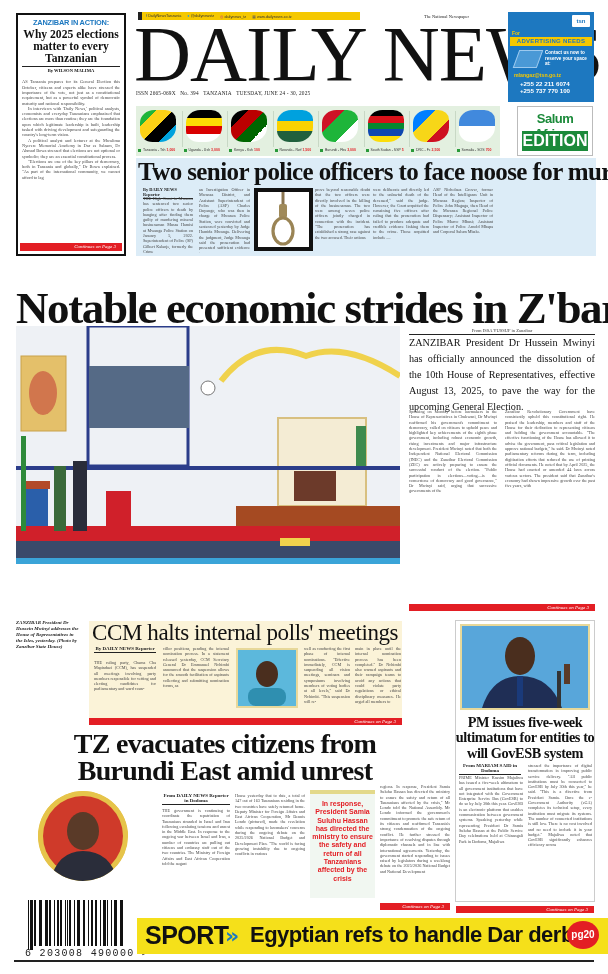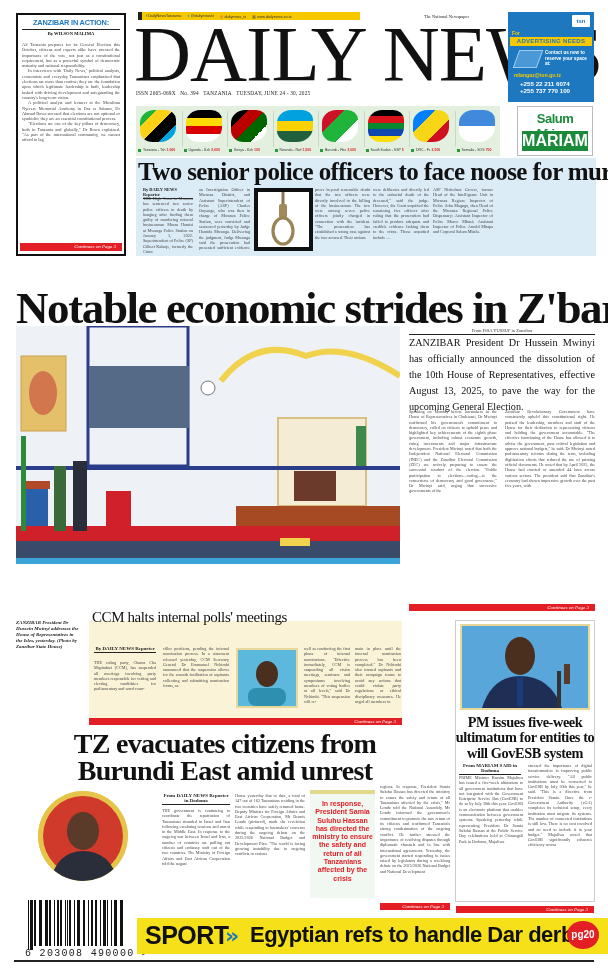--- a/index.html
+++ b/index.html
@@ -54,21 +54,21 @@
 
 #lead-head{left:16px;top:283px;width:580px;font-size:45px;font-weight:bold;letter-spacing:-1.4px;white-space:nowrap;line-height:50px;text-align:center}
 #photo{left:16px;top:326px;width:384px;height:235px;background:#eef1f4;overflow:hidden}
 #photo-bluebar{left:16px;top:558px;width:384px;height:6px;background:#3aa4d8}
 #lead-byline{left:409px;top:328px;width:186px;font-size:4.5px;text-align:center;border-bottom:1px solid #222;padding-bottom:1px;color:#333}
 #lead-intro{left:409px;top:335px;width:186px;font-size:10.2px;line-height:16px;font-weight:normal;text-align:justify;color:#111}
 #caption{left:16px;top:620px;width:64px;font-size:5px;line-height:6px;font-style:italic;font-weight:bold;color:#222}
 
 
 #ccm{left:89px;top:621px;width:313px;height:104px;background:#fbf3d8}
-#ccm-head{left:92px;top:604px;width:310px;font-size:15px;line-height:26px;white-space:nowrap;letter-spacing:-0.4px;font-family:"Liberation Serif",serif}
+#ccm-head{left:92px;top:620px;width:310px;font-size:23px;line-height:26px;white-space:nowrap;letter-spacing:-0.4px;font-family:"Liberation Serif",serif}
 #ccm-photo{left:236px;top:648px;width:62px;height:60px;background:#5cb8dc;border:2px solid #e7d89a}
 
 
 #pm-box{left:455px;top:620px;width:140px;height:282px;border:1px solid #ccc}
 #pm-photo{left:460px;top:624px;width:130px;height:86px;background:#58a6da;border:2px solid #e7d89a;overflow:hidden}
 #pm-head{left:455px;top:715px;width:140px;font-size:14.3px;line-height:15.3px;font-weight:bold;text-align:center;letter-spacing:-0.4px}
 
 
 #tz-head{left:40px;top:730px;width:370px;font-size:28px;line-height:27px;font-weight:bold;letter-spacing:-0.7px;text-align:center}
 #tz-portrait{left:38px;top:791px;width:90px;height:90px;border-radius:50%;background:#e6c44a;overflow:hidden}
@@ -83,20 +83,21 @@
 #sport .pg{position:absolute;right:10px;top:3px;width:32px;height:28px;border-radius:50%;background:#e31e24;color:#fff;font-family:"Liberation Sans",sans-serif;font-weight:bold;font-size:10px;line-height:28px;text-align:center}
 #barcode{left:28px;top:900px;width:95px;height:50px}
 #barcode-num{left:25px;top:948px;font-size:10px;font-family:Liberation Mono, monospace;letter-spacing:1.3px;color:#222}
 #bottom-rule{left:14px;top:960px;width:580px;height:2px;background:#222}
 </style>
 </head>
 <body>
 
 <div class="abs" id="democracy" style="left:16px;top:13px;width:110px;height:243px;border:2px solid #111;padding:3px 4px;">
   <div style="font-family:'Liberation Sans',sans-serif;font-weight:bold;color:#1d78c0;font-size:7.4px;text-align:center;letter-spacing:-0.2px">ZANZIBAR IN ACTION:</div>
+  <div style="font-weight:bold;font-size:11.6px;line-height:11.8px;text-align:center;margin-top:2px">Why 2025 elections matter to every Tanzanian</div>
   <div style="font-size:4.6px;text-align:center;margin-top:2px;border-top:1px solid #222;padding-top:1px;font-weight:bold">By WILSON MALIMA</div>
   <div class="col-text" style="margin-top:6px;font-size:4.4px;line-height:5.3px">
     <p style="text-indent:0">AS Tanzania prepares for its General Election this October, citizens and experts alike have stressed the importance of the vote, not just as a constitutional requirement, but as a powerful symbol of democratic maturity and national responsibility.</p>
     <p>In interviews with 'Daily News,' political analysts, economists and everyday Tanzanians emphasised that elections are more than routine; they are the foundation upon which legitimate leadership is built, leadership tasked with driving development and safeguarding the country's long-term vision.</p>
     <p>A political analyst and lecturer at the Mwalimu Nyerere Memorial Academy in Dar es Salaam, Dr Ahmad Bowa stressed that elections are not optional or symbolic; they are an essential constitutional process.</p>
     <p>"Elections are one of the key pillars of democracy, both in Tanzania and globally," Dr Bowa explained. "As part of the international community, we cannot afford to lag</p>
   </div>
   <div class="red-bar abs" style="left:2px;bottom:3px;width:102px;height:8px;line-height:8px">Continues on Page 3</div>
 </div>
 
@@ -166,21 +167,21 @@
     <div class="flag-sep" style="left: 273px;"></div>
     <div class="flag-item" style="left: 318.5px; width: 45.5px;">
       <div class="flag-shape" style="background: linear-gradient(rgb(65, 137, 221) 0%, rgb(65, 137, 221) 50%, rgb(255, 255, 255) 50%, rgb(255, 255, 255) 100%);"></div>
       <div class="flag-label"><span>Somalia - SOS </span><b>700</b></div>
     </div>
     <div class="flag-sep" style="left: 318.5px;"></div>
   </div>
 
 <div class="abs" id="edition">
   <div class="ea">Salum African</div>
-  <div class="ed">MARIAM</div>
+  <div class="ed">EDITION</div>
 </div>
 
 <div class="abs" id="police"></div>
 <div class="abs" id="police-head">Two senior police officers to face noose for murder</div>
 <div class="abs byline" style="left:143px;top:187px;width:50px;font-size:4.4px;text-align:left">By DAILY NEWS Reporter</div>
 <div class="abs col-text" style="left:143px;top:196px;width:50px">THE High Court in Mwanza has sentenced two senior police officers to death by hanging after finding them guilty of murdering mineral businessman Mussa Hamisi at Mwanga Police Station on January 5, 2022. Superintendent of Police (SP) Gilbert Kalanje, formerly the Crime</div>
 
 <div class="abs" id="noose" style="left: 254px; top: 188px;">
   <div class="inner">
     <svg width="51" height="55" viewBox="0 0 51 55">

